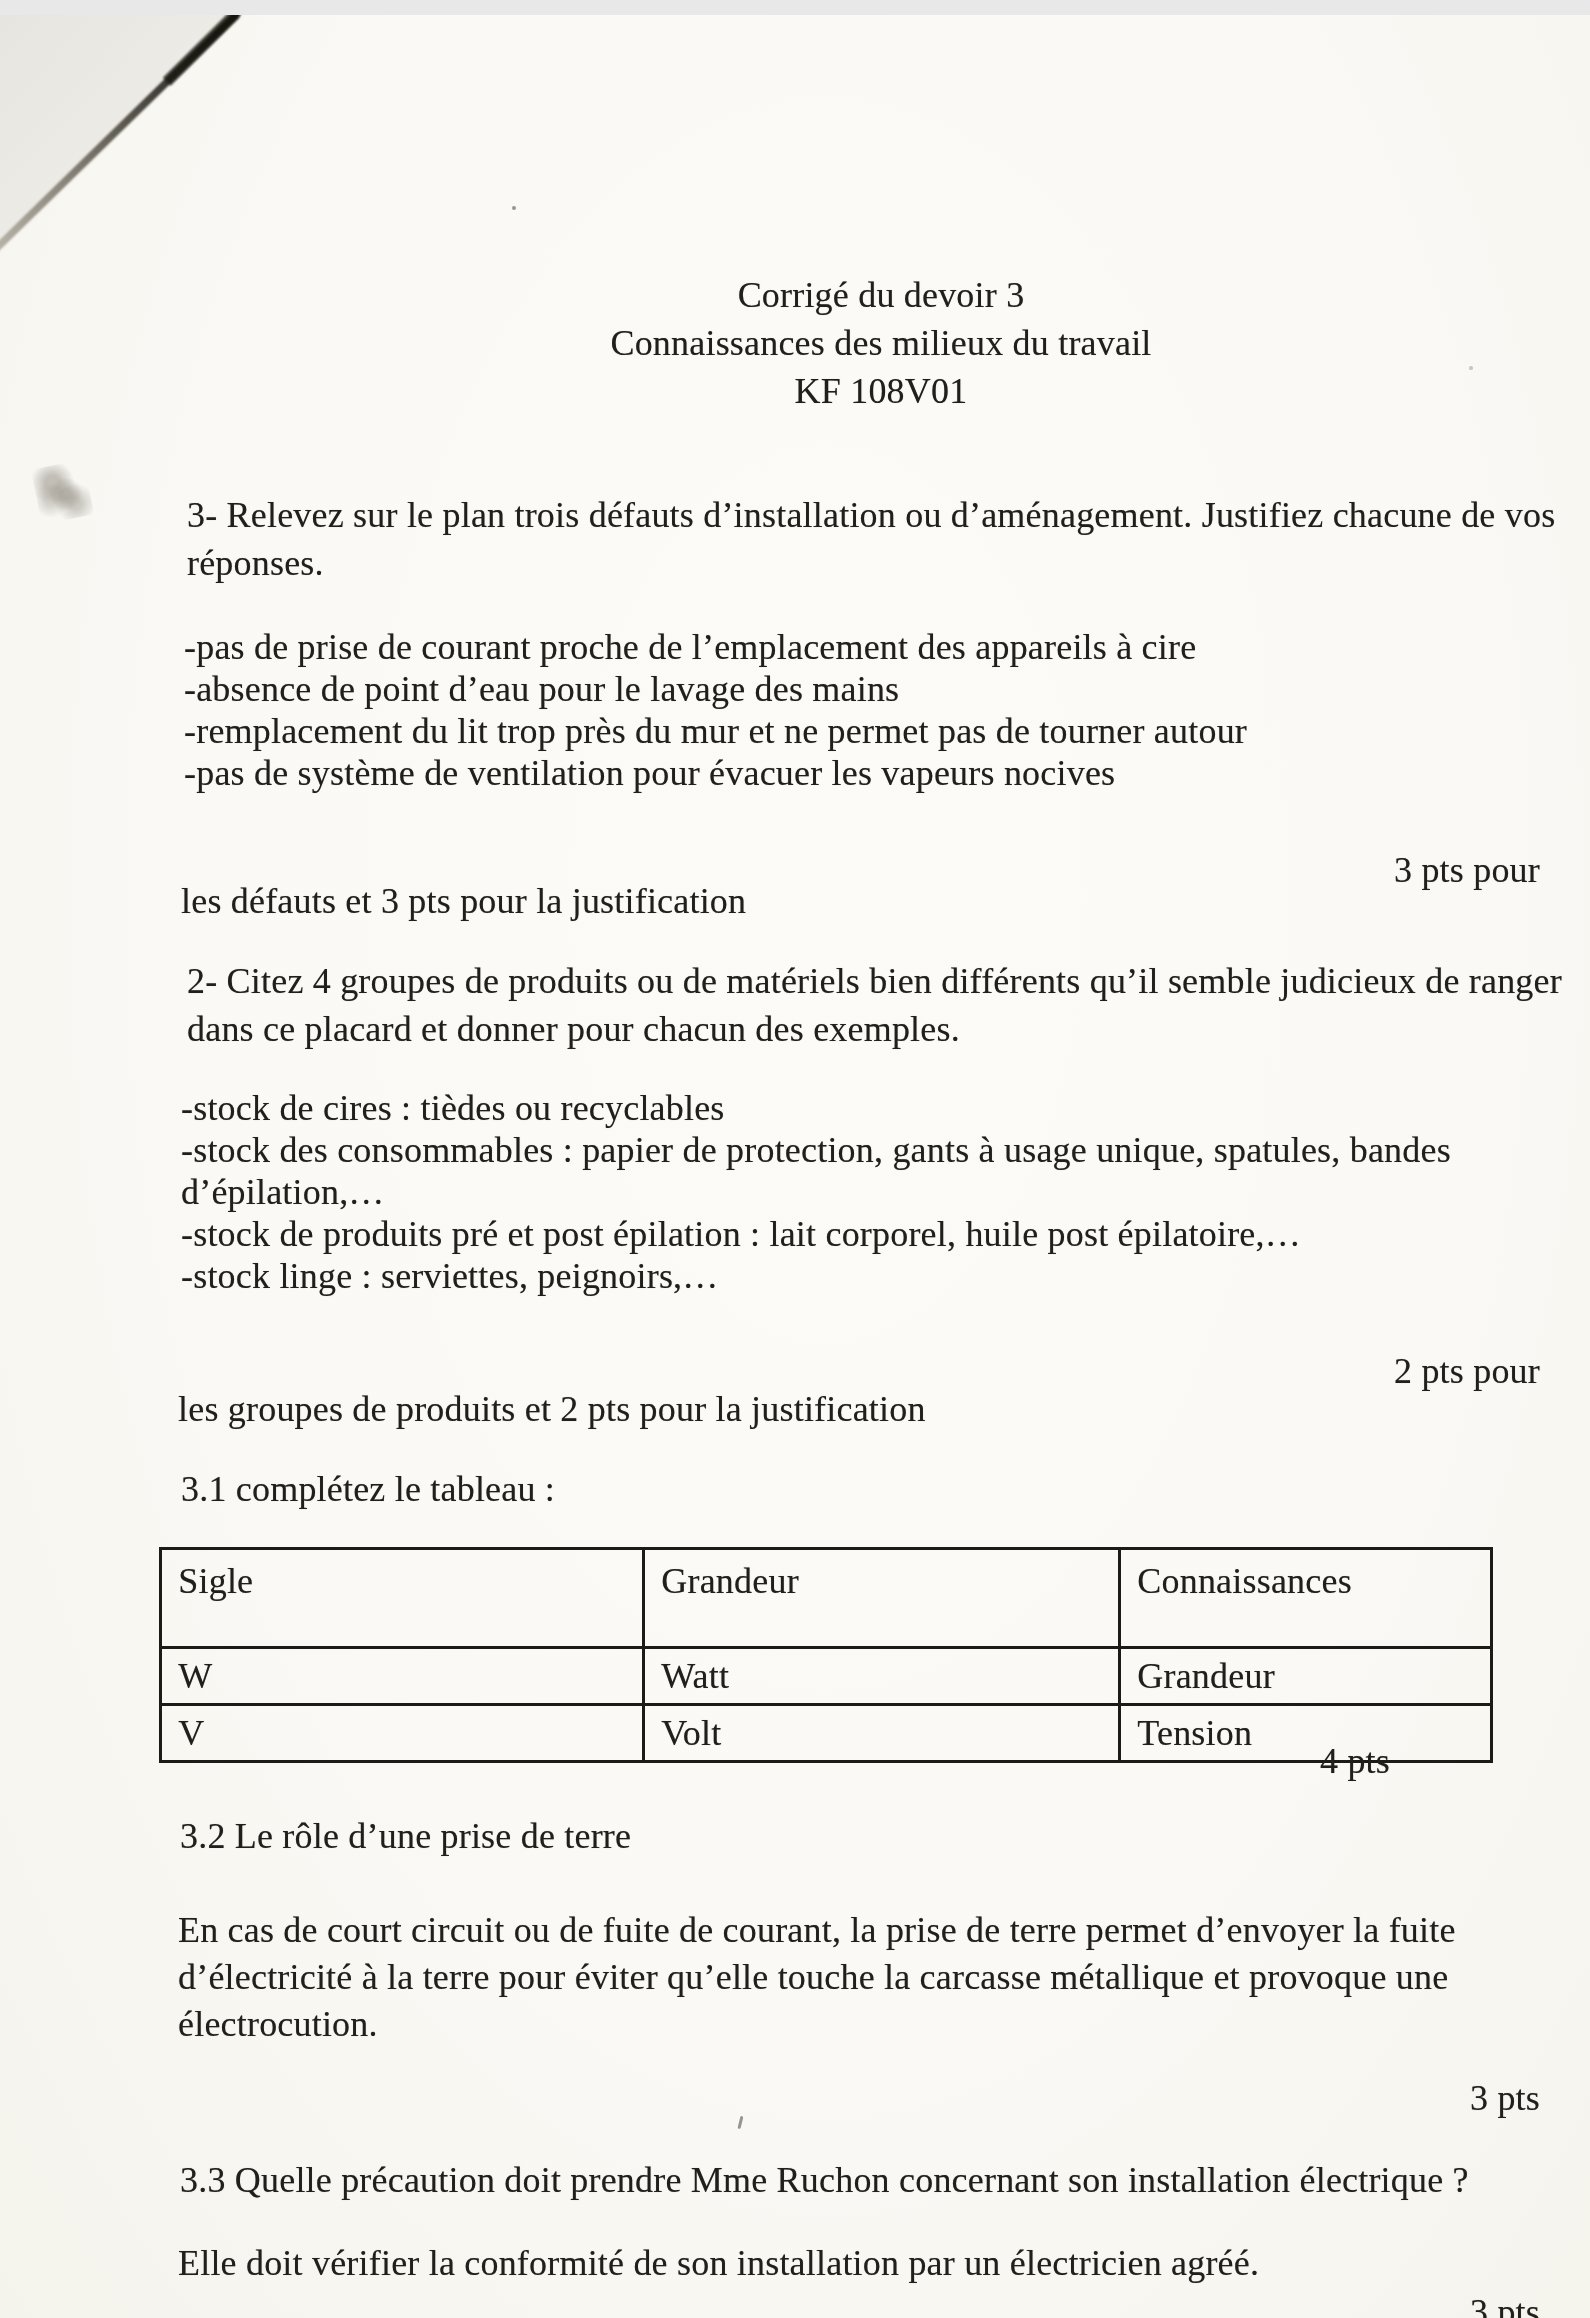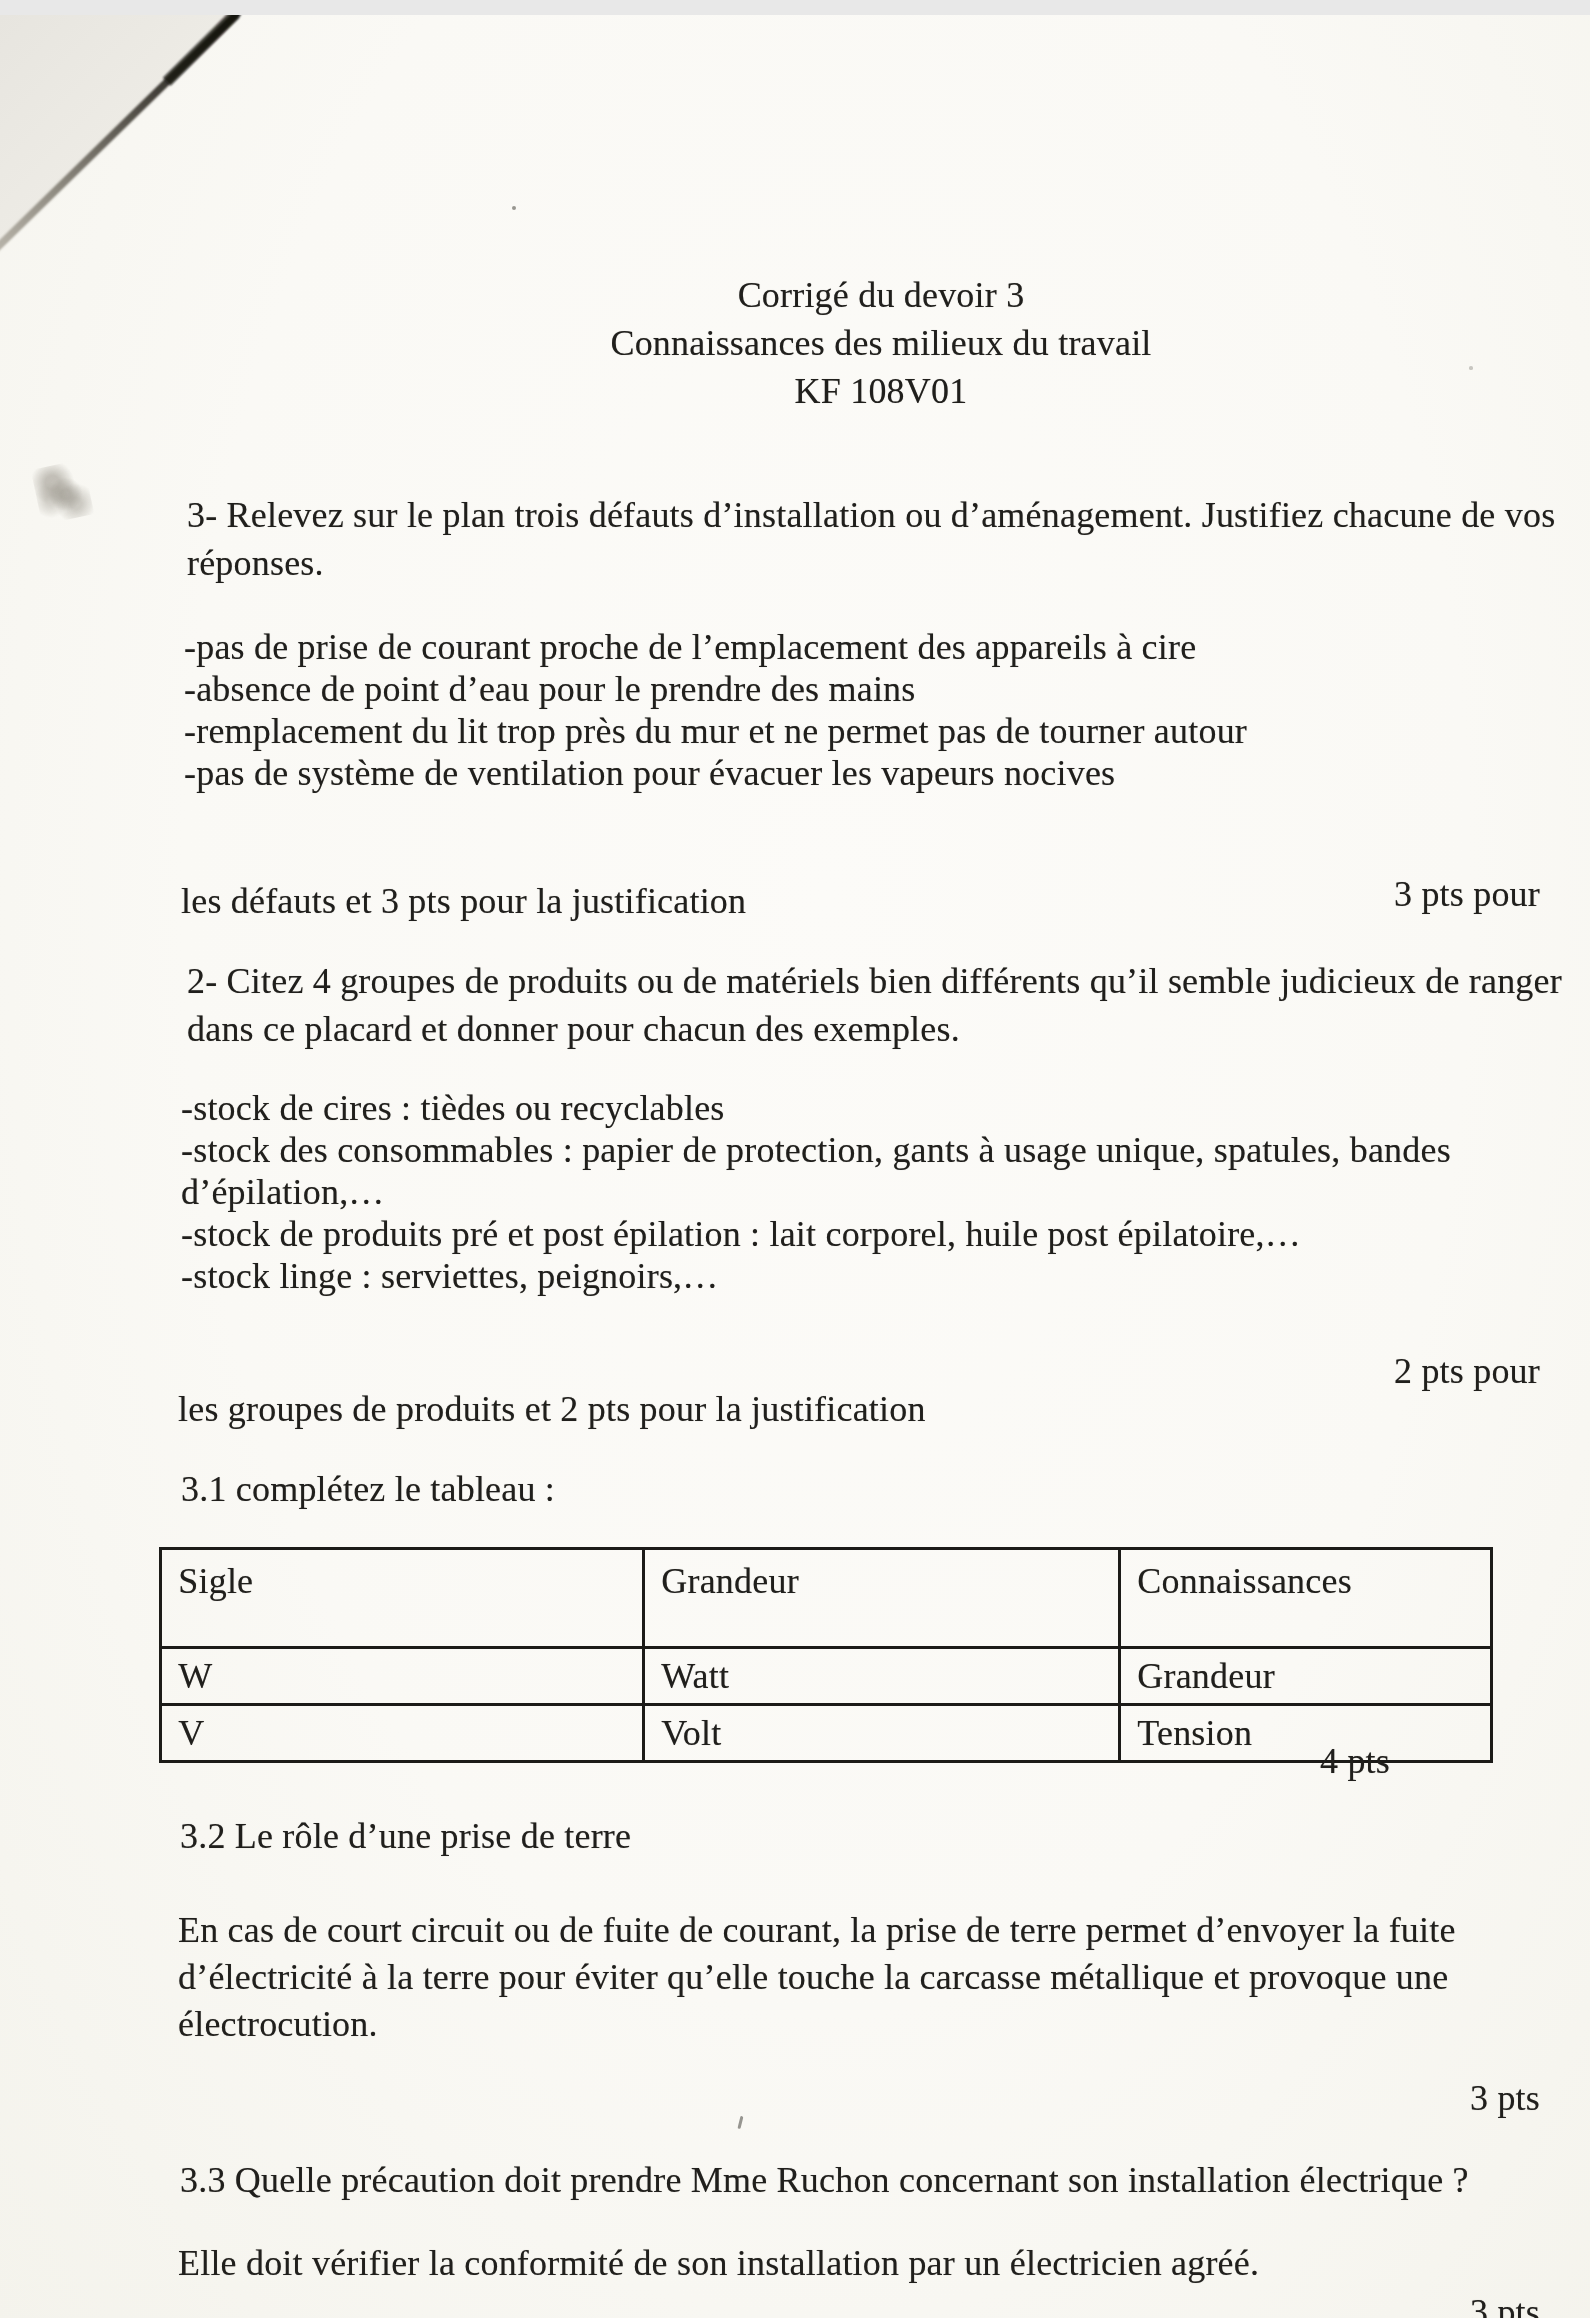--- a/index.html
+++ b/index.html
@@ -103,26 +103,26 @@
   <div class="t para center" style="top:256px; left:233px; width:1296px;">
     <div>Corrigé du devoir 3</div>
     <div>Connaissances des milieux du travail</div>
     <div>KF 108V01</div>
   </div>
 
   <div class="t para" style="top:476px; left:187px; width:1392px;">3- Relevez sur le plan trois défauts d’installation ou d’aménagement. Justifiez chacune de vos réponses.</div>
 
   <ul class="t answers" style="top:611px; left:184px; width:1333px;">
     <li>-pas de prise de courant proche de l’emplacement des appareils à cire</li>
-    <li>-absence de point d’eau pour le prendre des mains</li>
+    <li>-absence de point d’eau pour le lavage des mains</li>
     <li>-remplacement du lit trop près du mur et ne permet pas de tourner autour</li>
     <li>-pas de système de ventilation pour évacuer les vapeurs nocives</li>
   </ul>
 
-  <div class="t right" style="top:858px;">3 pts pour</div>
+  <div class="t right" style="top:834px;">3 pts pour</div>
   <div class="t" style="top:865px; left:181px;">les défauts et 3 pts pour la justification</div>
 
   <div class="t para" style="top:942px; left:187px; width:1392px;">2- Citez 4 groupes de produits ou de matériels bien différents qu’il semble judicieux de ranger dans ce placard et donner pour chacun des exemples.</div>
 
   <ul class="t answers" style="top:1072px; left:181px; width:1303px;">
     <li>-stock de cires : tièdes ou recyclables</li>
     <li>-stock des consommables : papier de protection, gants à usage unique, spatules, bandes d’épilation,…</li>
     <li>-stock de produits pré et post épilation : lait corporel, huile post épilatoire,…</li>
     <li>-stock linge : serviettes, peignoirs,…</li>
   </ul>

